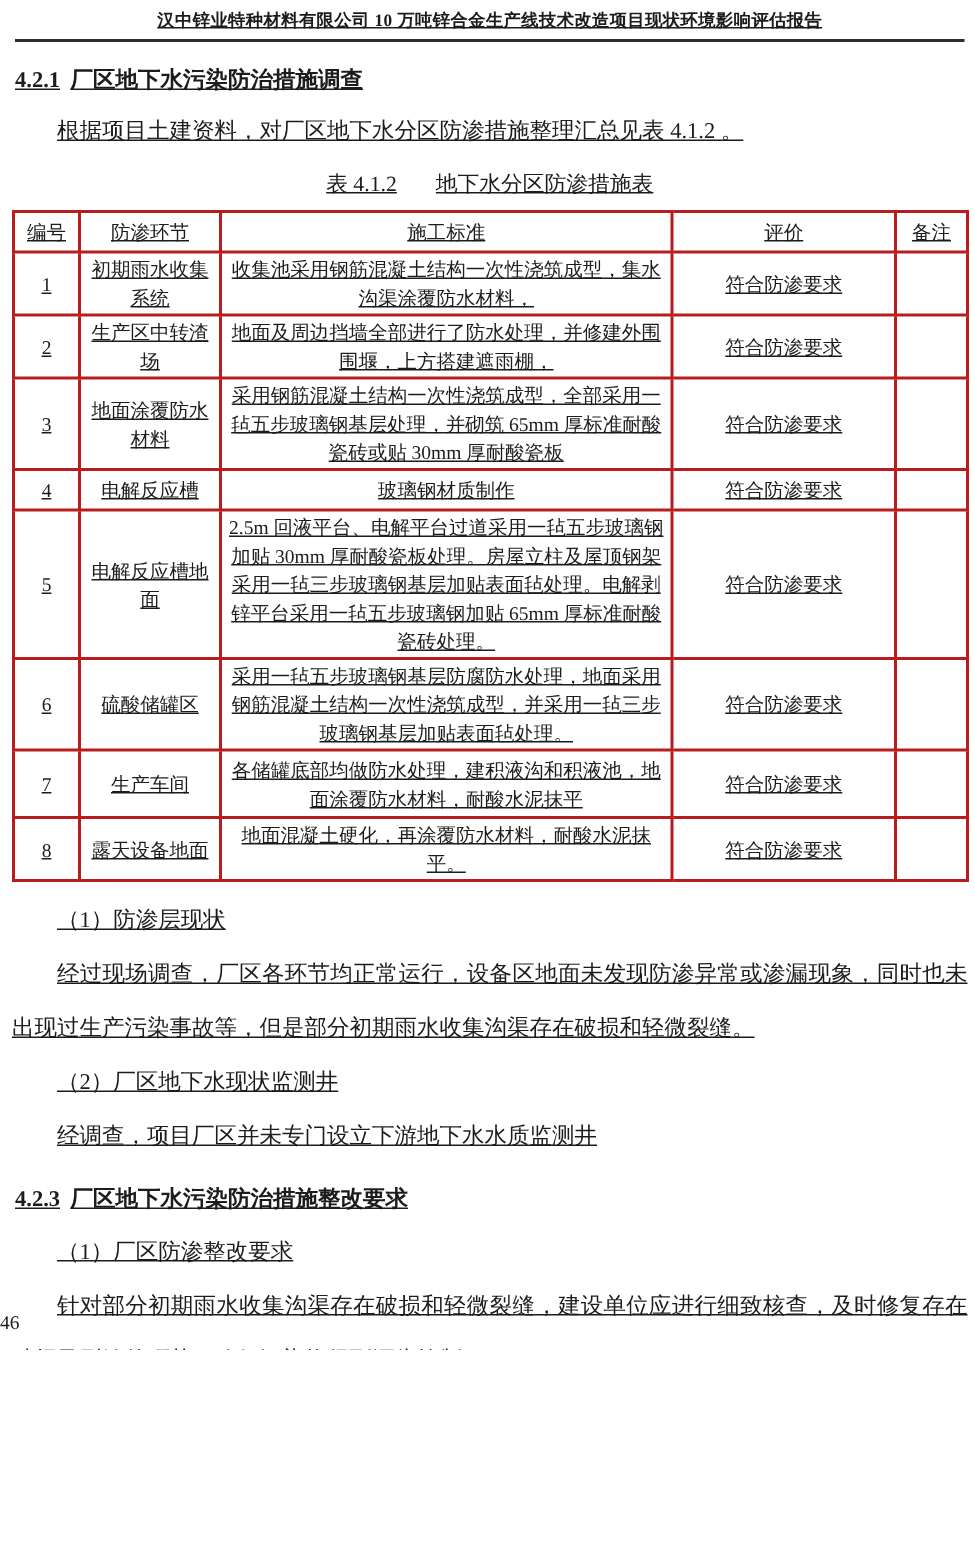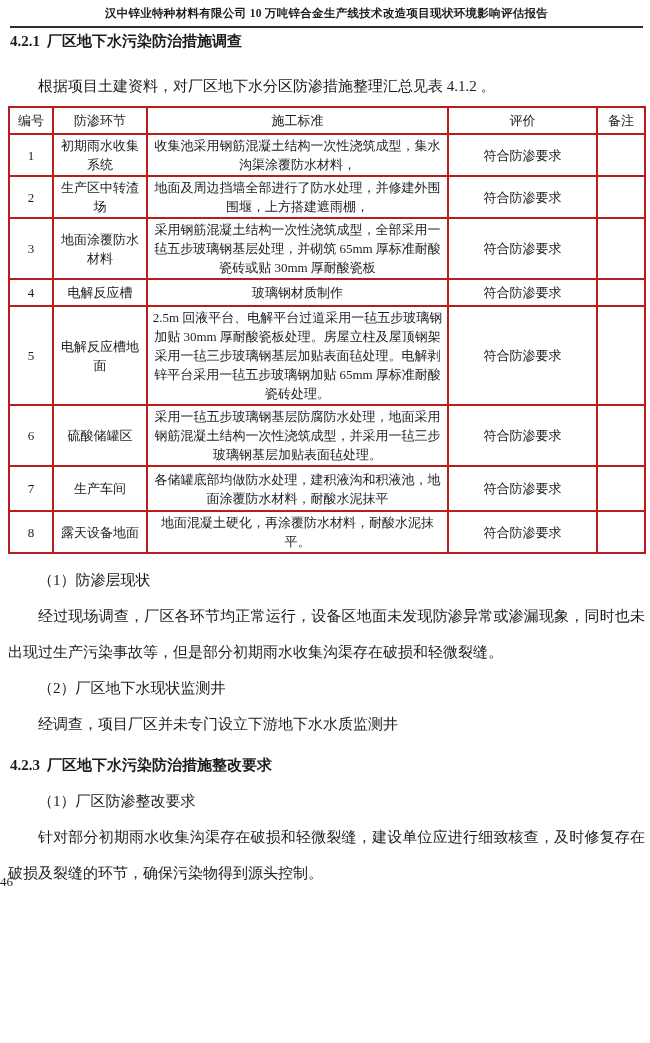--- a/index.html
+++ b/index.html
@@ -7,42 +7,43 @@
     width: 650px; height: 1043px;
     font-family: "Liberation Serif", "DejaVu Serif", serif;
     color: #1c1c1c;
   }
   .page {
     position: relative;
     width: 650px; height: 900px;
     box-sizing: border-box;
     padding: 6px 5px 0 8px;
     overflow: hidden;
+    text-decoration: underline;
   }
   .doc-header {
     text-align: center;
     font-size: 11.5px;
     font-weight: bold;
     letter-spacing: 0.3px;
     padding-bottom: 5px;
     border-bottom: 2px solid #2e2e2e;
     margin: 0 2px;
   }
   .sec-heading {
-    margin: 4px 0 0 2px;
+    margin: 16px 0 0 2px;
     font-size: 15px;
     font-weight: bold;
     font-family: "Liberation Sans", "DejaVu Sans", sans-serif;
   }
   .sec-heading .sec-no {
     font-family: "Liberation Serif", "DejaVu Serif", serif;
     margin-right: 7px;
   }
   .intro-para {
-    margin: 23px 0 0 0;
+    margin: 13px 0 0 0;
     font-size: 15px;
     line-height: 24px;
     text-indent: 2em;
     text-align: justify;
   }
   .tbl-caption {
     margin-top: 13px;
     text-align: center;
     font-size: 14.5px;
   }
@@ -94,20 +95,21 @@
 <body>
 
 <div class="page">
 
   <div class="doc-header">汉中锌业特种材料有限公司 10 万吨锌合金生产线技术改造项目现状环境影响评估报告</div>
 
   <h3 class="sec-heading"><span class="sec-no">4.2.1</span><span>厂区地下水污染防治措施调查</span></h3>
 
   <p class="intro-para">根据项目土建资料，对厂区地下水分区防渗措施整理汇总见表 4.1.2 。</p>
 
+  <div class="tbl-caption"><span class="cap-label">表 4.1.2</span><span>地下水分区防渗措施表</span></div>
 
   <table class="perm-table">
     <colgroup>
       <col style="width:44px">
         <col style="width:94px">
         <col style="width:301px">
         <col style="width:149px">
         <col style="width:48px">
     </colgroup>
     <thead>

